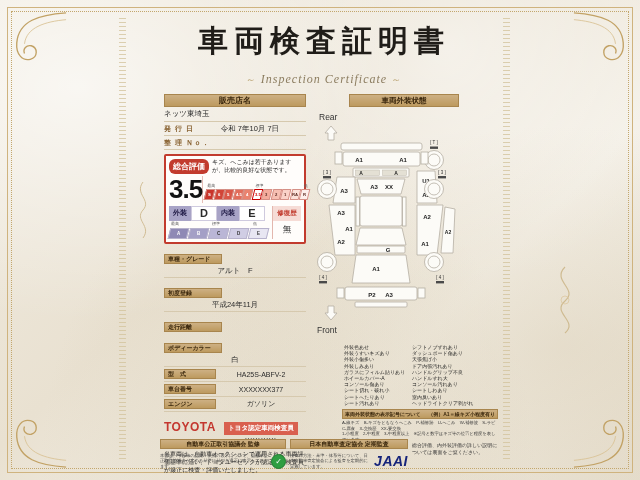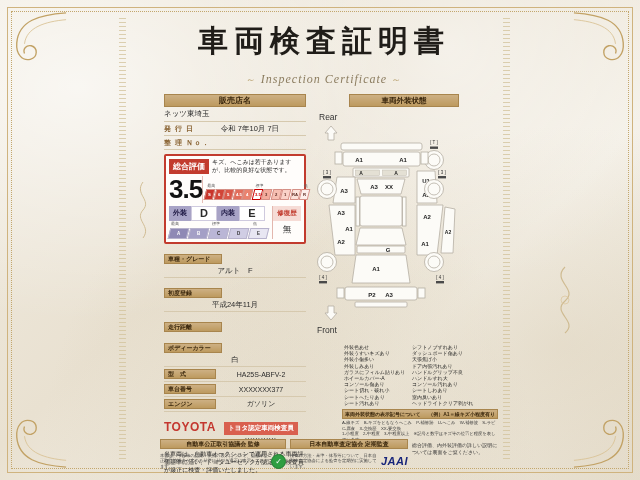--- a/index.html
+++ b/index.html
@@ -41,21 +41,21 @@
   .shop-name{height:14px;line-height:14px;text-align:left;font-size:7.5px;
     border-bottom:1px solid #d6c9ae;}
   .kv-plain{display:flex;align-items:center;height:13px;border-bottom:1px solid #d6c9ae;}
   .kv-plain .lbl{font-size:7px;font-weight:700;color:#8a6434;letter-spacing:1px;white-space:nowrap;}
   .kv-plain .val{flex:1;text-align:center;font-size:7.5px;}
 
   .rating-box{margin-top:4px;border:2px solid #c23b2e;border-radius:2px;background:#fffdfb;
     padding:3px;box-sizing:border-box;}
   .rb-row1{display:flex;align-items:flex-start;}
   .rb-head{background:#c23b2e;color:#fff;font-size:8px;font-weight:700;
-    padding:2px 4px;border-radius:0;white-space:nowrap;}
+    padding:2px 4px;border-radius:6px;white-space:nowrap;}
   .rb-comment{font-size:6px;line-height:1.3;margin-left:3px;color:#1d1d1d;}
   .rb-row2{display:flex;margin-top:1px;}
   .rb-score{width:50px;font-size:26px;font-weight:700;letter-spacing:-1px;line-height:1.05;
     color:#111;border-right:1px solid #e6beb7;}
   .rb-scale{flex:1;margin-top:7px;padding-left:2px;}
   .scale-labels{display:flex;justify-content:space-between;font-size:4px;color:#666;
     padding:0 2px;margin-bottom:1px;}
   .scale-cells{display:flex;}
   .sc{width:7px;height:9px;margin-right:0.5px;transform:skewX(-14deg);
     display:flex;align-items:center;justify-content:center;
@@ -130,21 +130,21 @@
 
   
   .footer{position:absolute;left:160px;top:439px;width:340px;height:33px;display:flex;gap:4px;}
   .fbox{display:flex;flex-direction:column;}
   .fbox .fhdr{height:10px;line-height:9px;font-size:6px;text-align:center;}
   .fbody{flex:1;display:flex;align-items:center;gap:2px;padding-top:1px;}
   .ftext{font-size:4.3px;line-height:1.28;color:#444;}
   .fb1{width:126px;} .fb2{width:118px;}
   .green-logo{flex:none;width:13px;height:13px;border-radius:50%;background:#2f9e41;color:#fff;
     display:flex;align-items:center;justify-content:center;font-size:8px;border:1px solid #1e7a2e;}
-  .jaai-logo{flex:none;font-size:11px;font-weight:700;font-style:italic;color:#16247a;
+  .jaai-logo{flex:none;font-size:14px;font-weight:700;font-style:italic;color:#16247a;
     letter-spacing:0.5px;}
   .fnote{width:86px;font-size:5px;line-height:1.4;color:#333;padding-top:3px;box-sizing:border-box;}
 </style>
 </head>
 <body>
 
 <div class="page">
   <div class="frame1"></div>
   <div class="frame2"></div>
 

